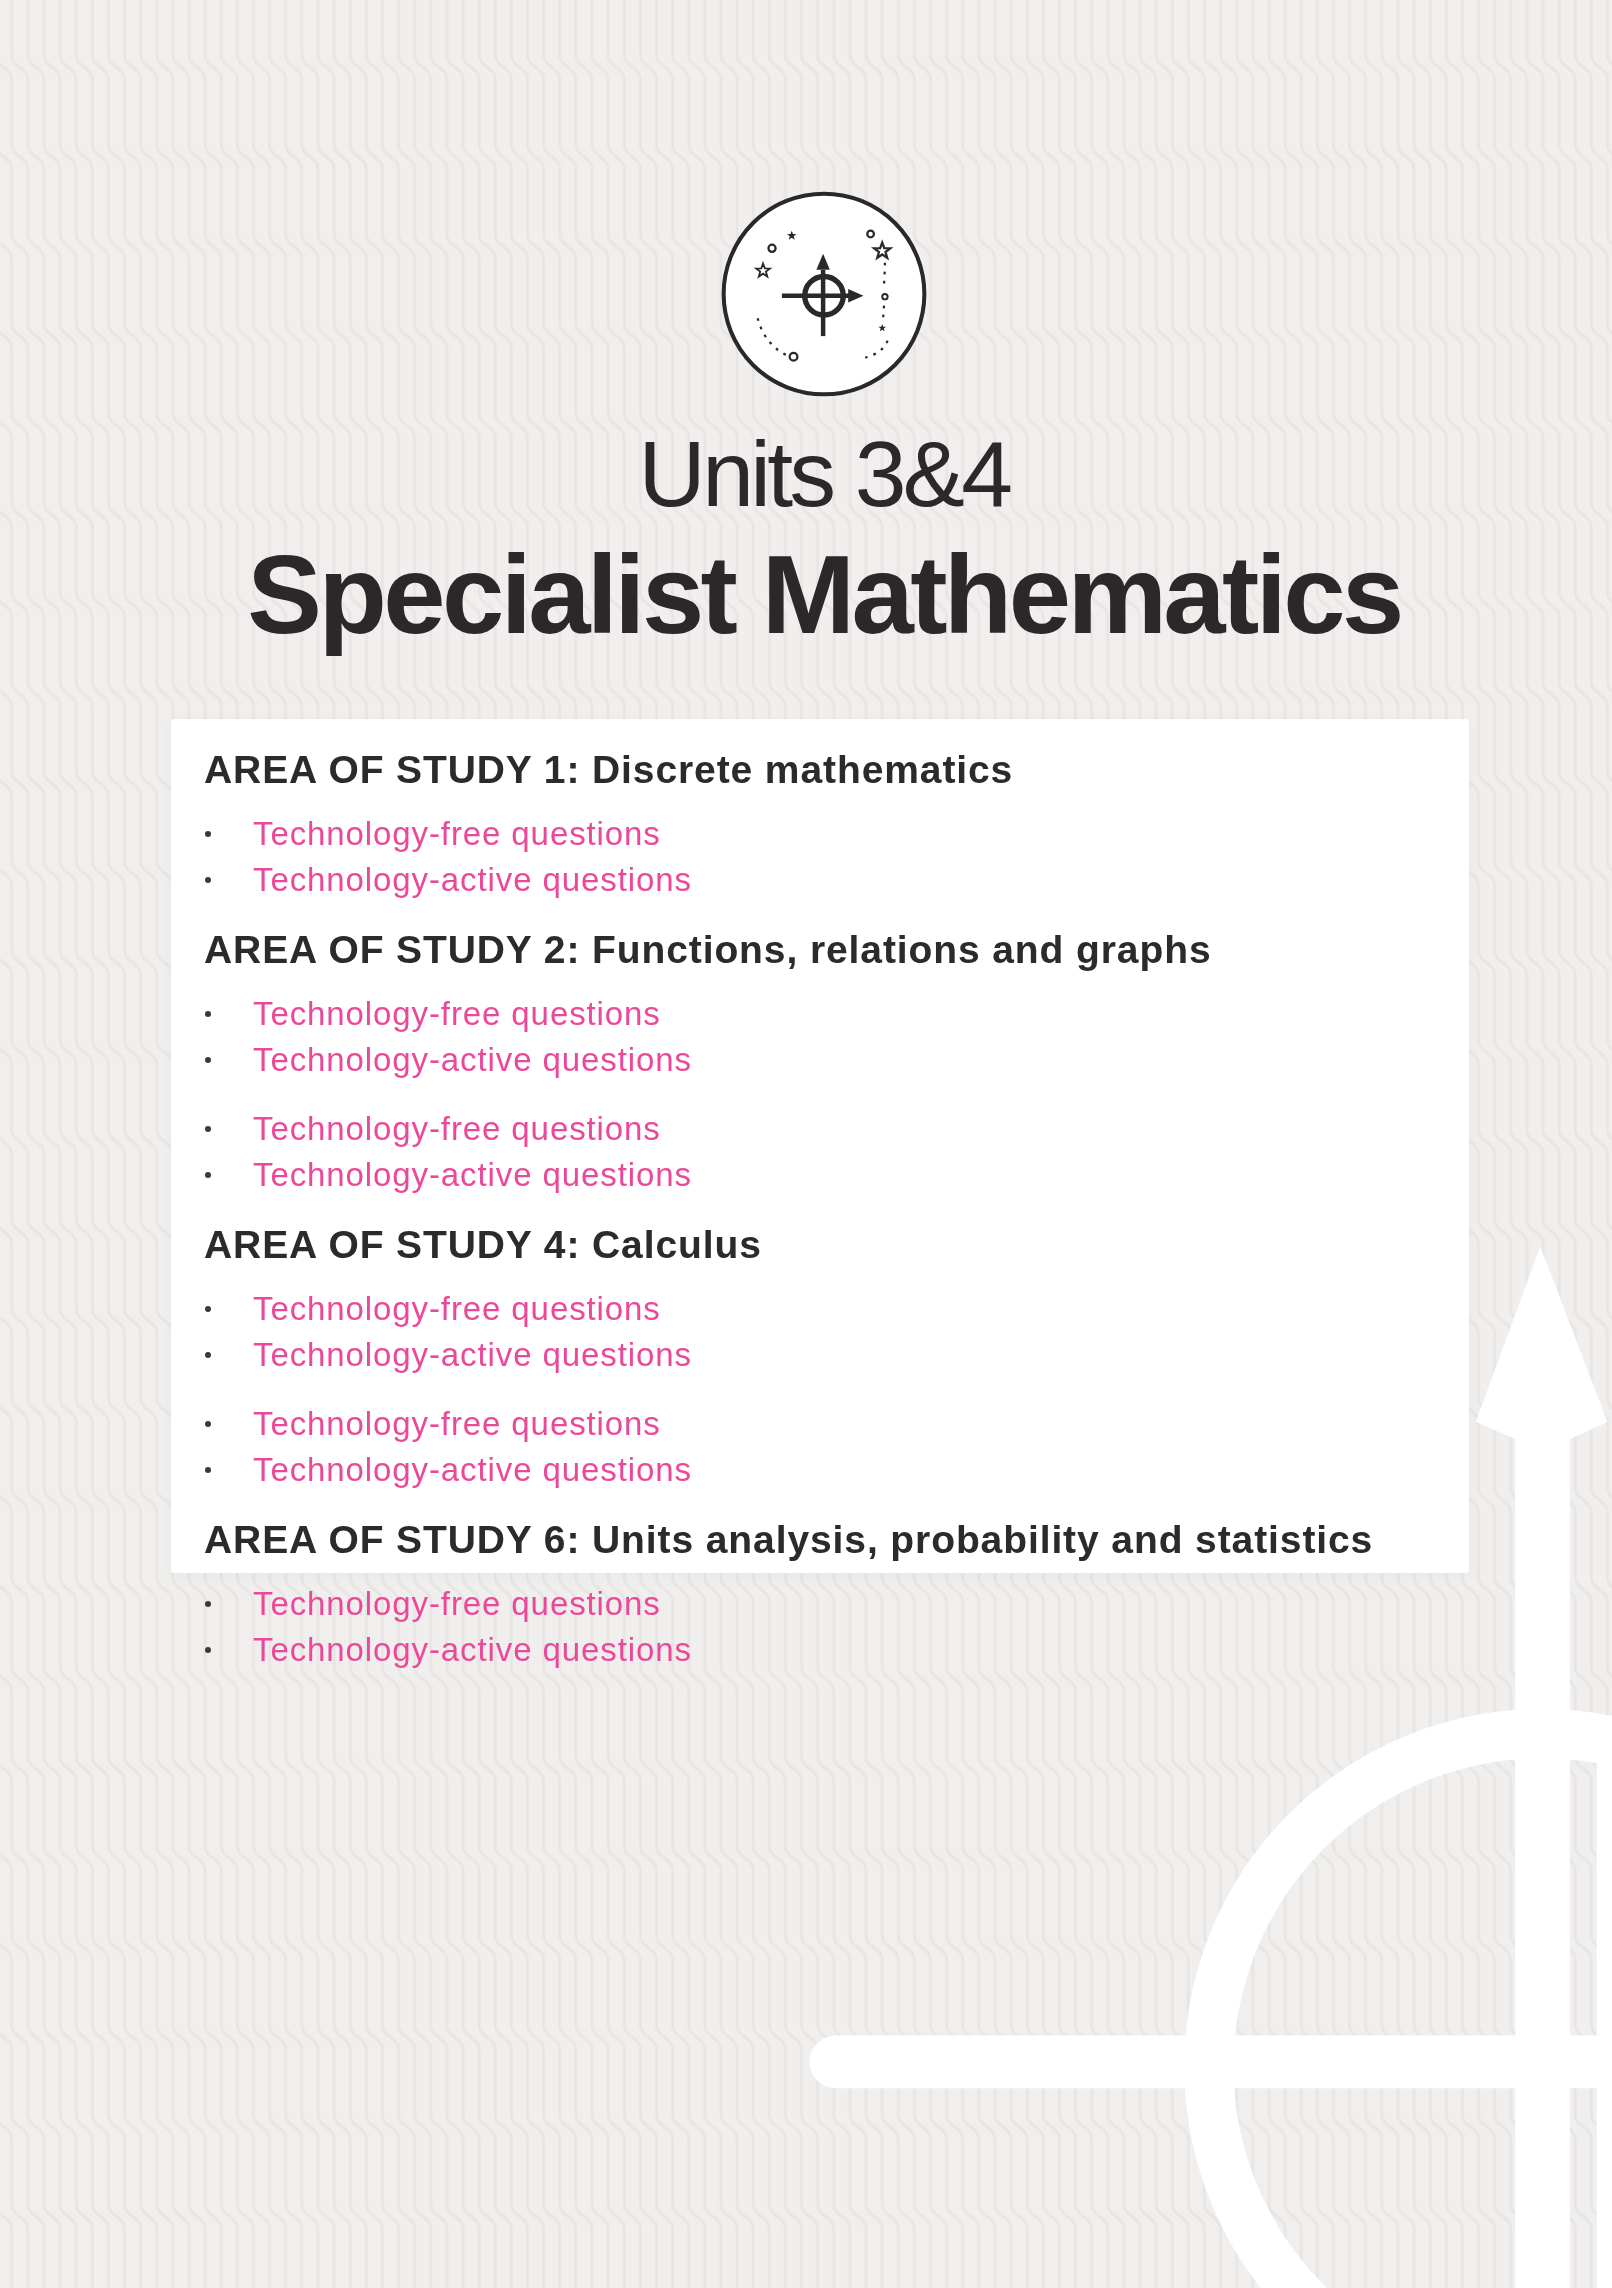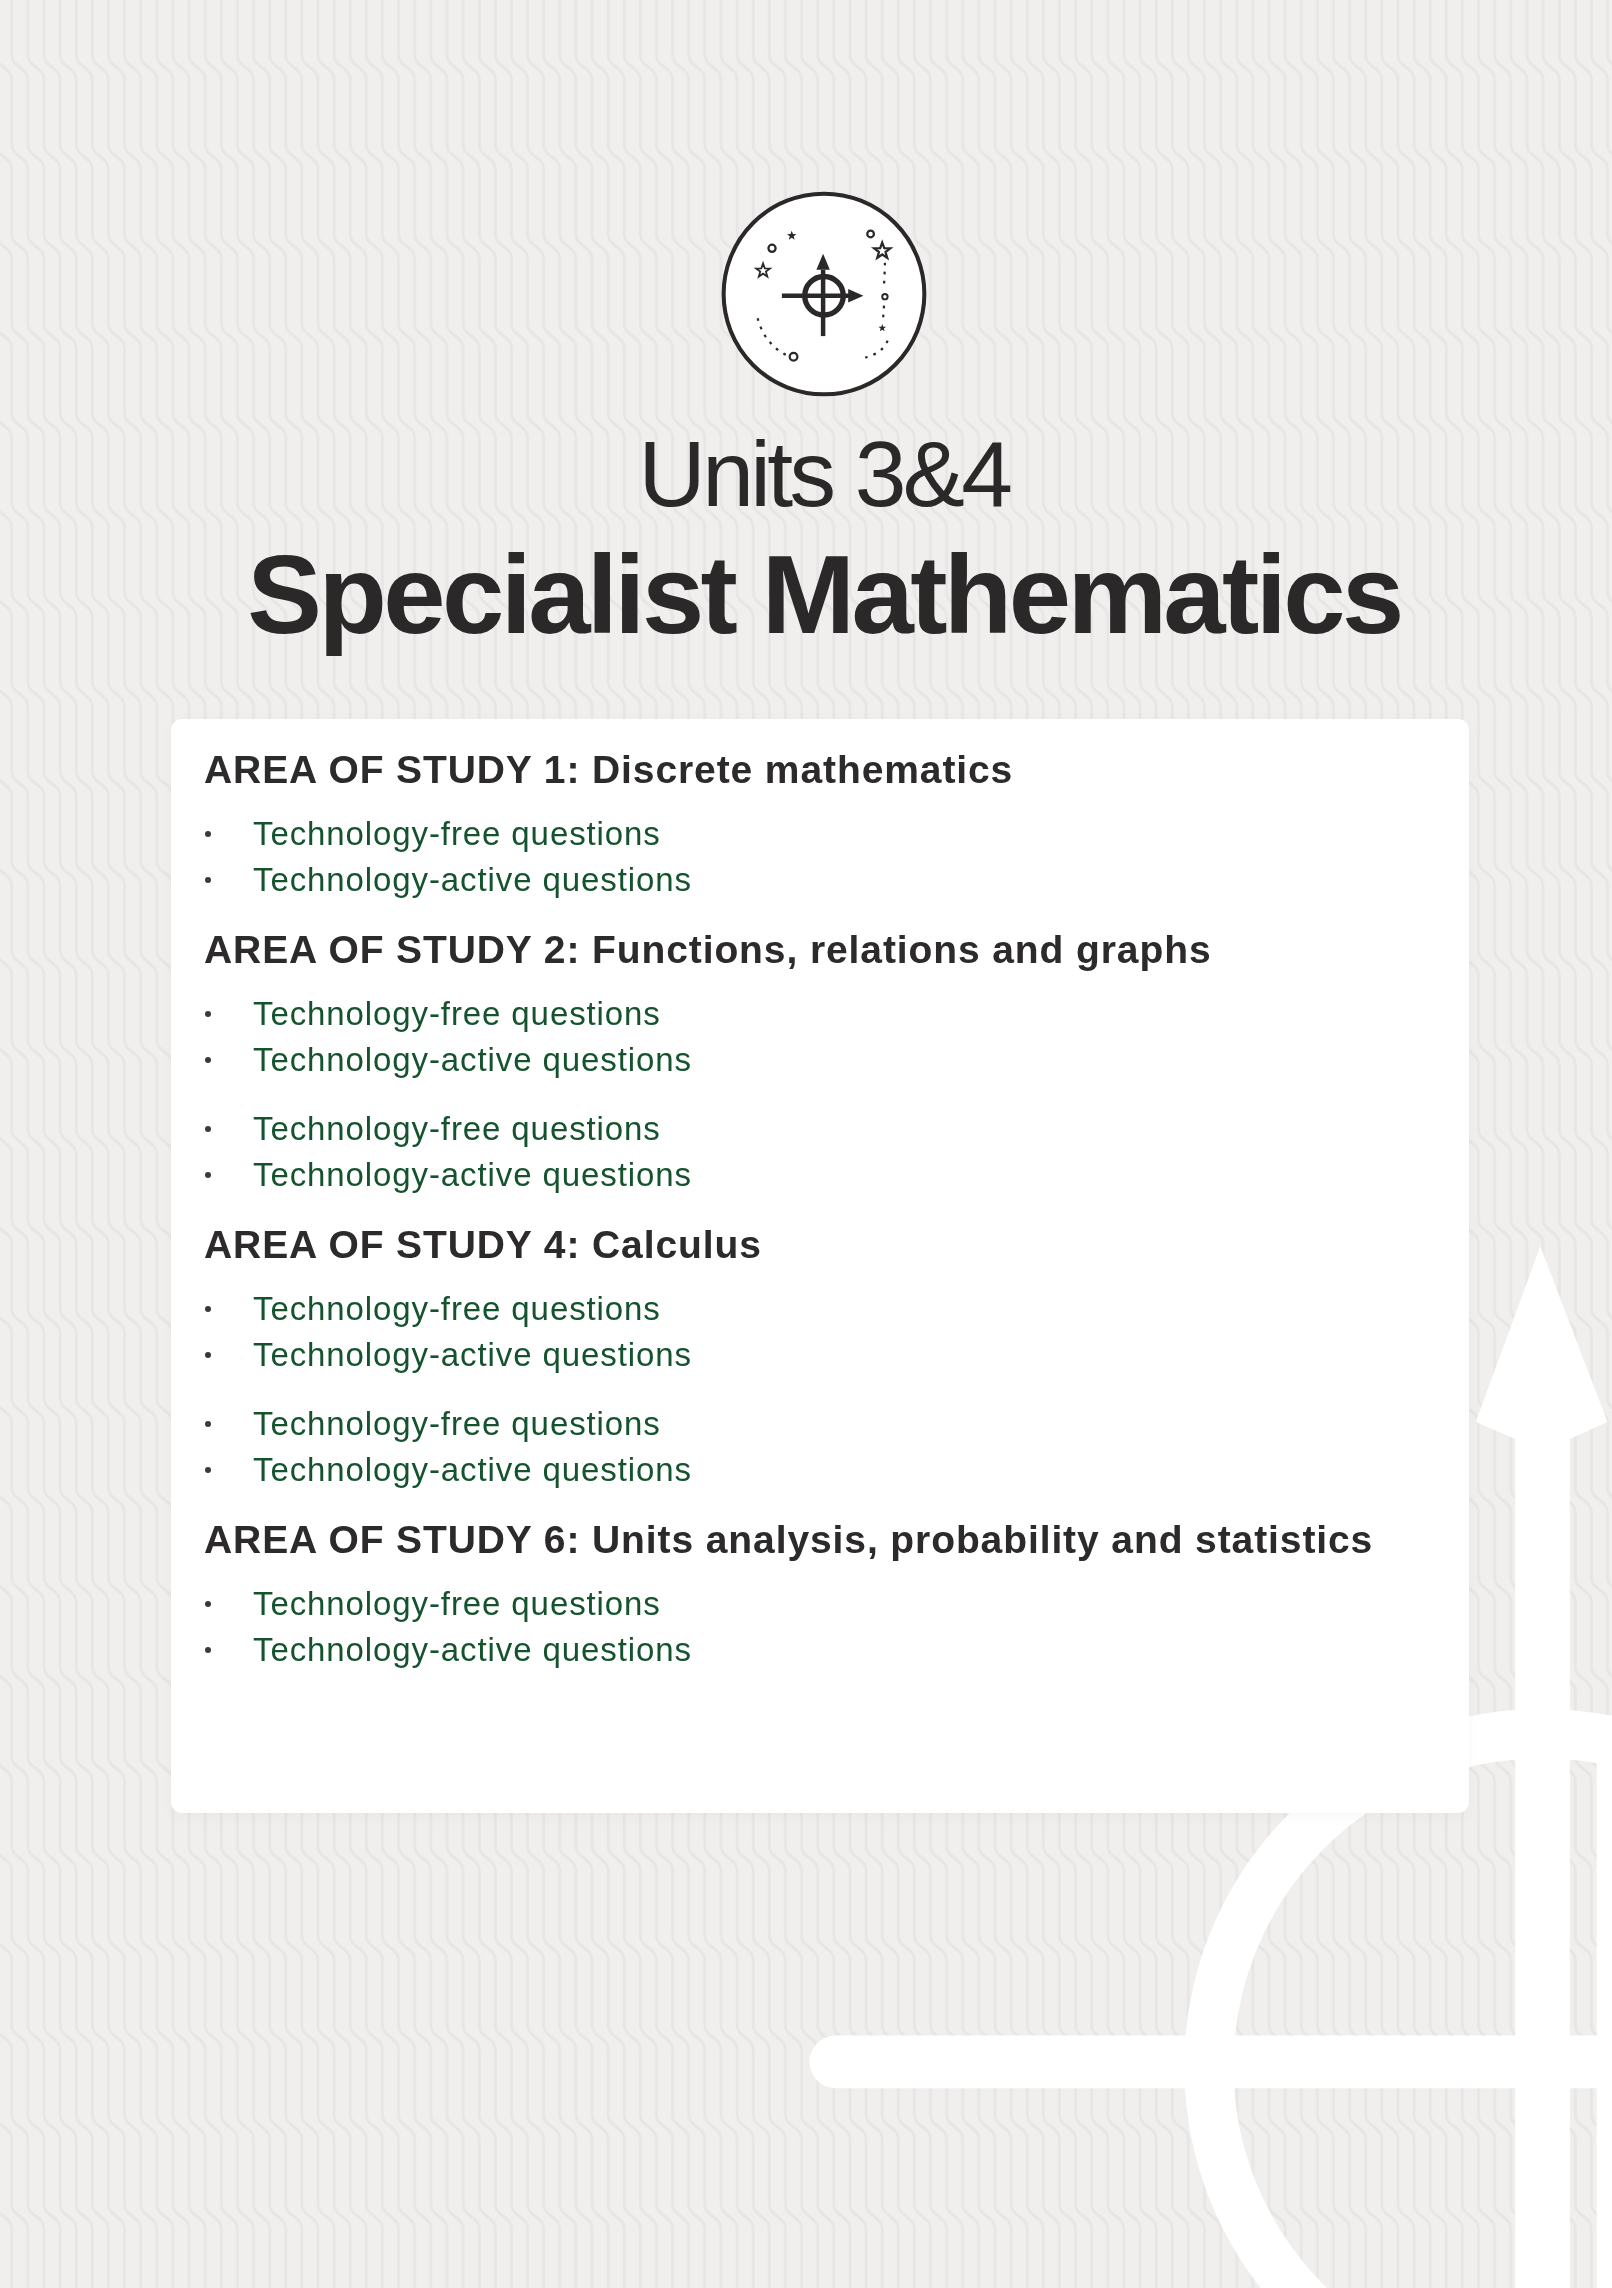--- a/index.html
+++ b/index.html
@@ -34,24 +34,24 @@
     font-weight: 700;
     letter-spacing: -3.6px;
     color: #2b2829;
     white-space: nowrap;
     z-index: 2;
   }
 
   .card {
     position: absolute;
     left: 171px; top: 719px;
-    width: 1298px; height: 1094px;
+    width: 1298px; height: 854px;
     box-sizing: border-box;
     background: #ffffff;
-    border-radius: 11px;
+    border-radius: 4px;
     padding: 27px 36px 0 33px;
     box-shadow: 0 3.6px 16px rgba(0,0,0,0.03);
     z-index: 2;
   }
   .card h2 {
     margin: 0;
     font-size: 39px; line-height: 47px;
     font-weight: 700;
     letter-spacing: 0.9px;
     color: #2c2a2b;
@@ -60,21 +60,21 @@
   .card ul {
     list-style: none;
     margin: 18px 0 23px 0;
     padding: 0;
   }
   .card li {
     position: relative;
     padding-left: 49px;
     font-size: 33px; line-height: 46px;
     letter-spacing: 0.9px;
-    color: #14532d;
+    color: #ec4899;
     white-space: nowrap;
   }
   .card li .dot {
     position: absolute;
     left: 0.9px; top: 19.7px;
     width: 6.3px; height: 6.3px;
     border-radius: 50%;
     background: #3b3a39;
   }
 </style>

